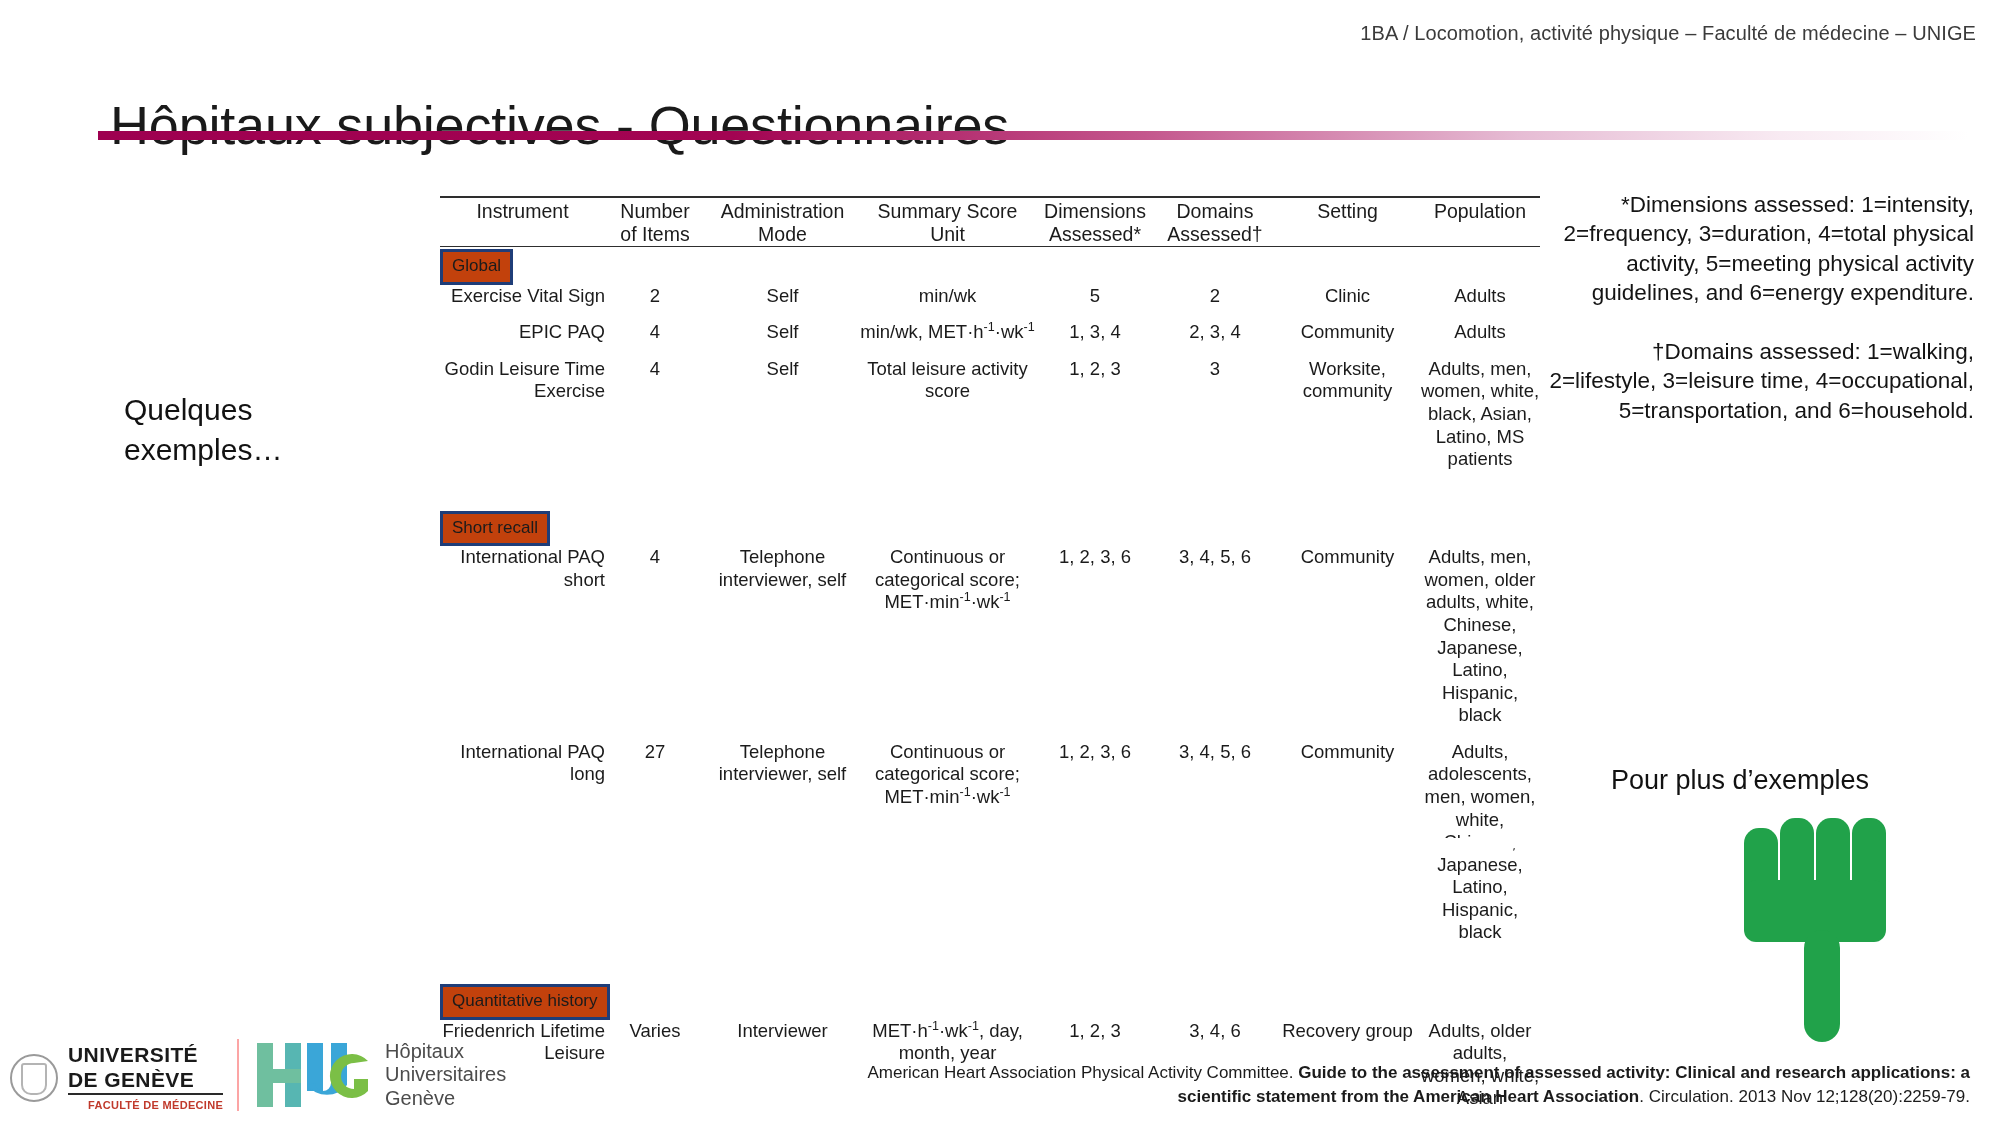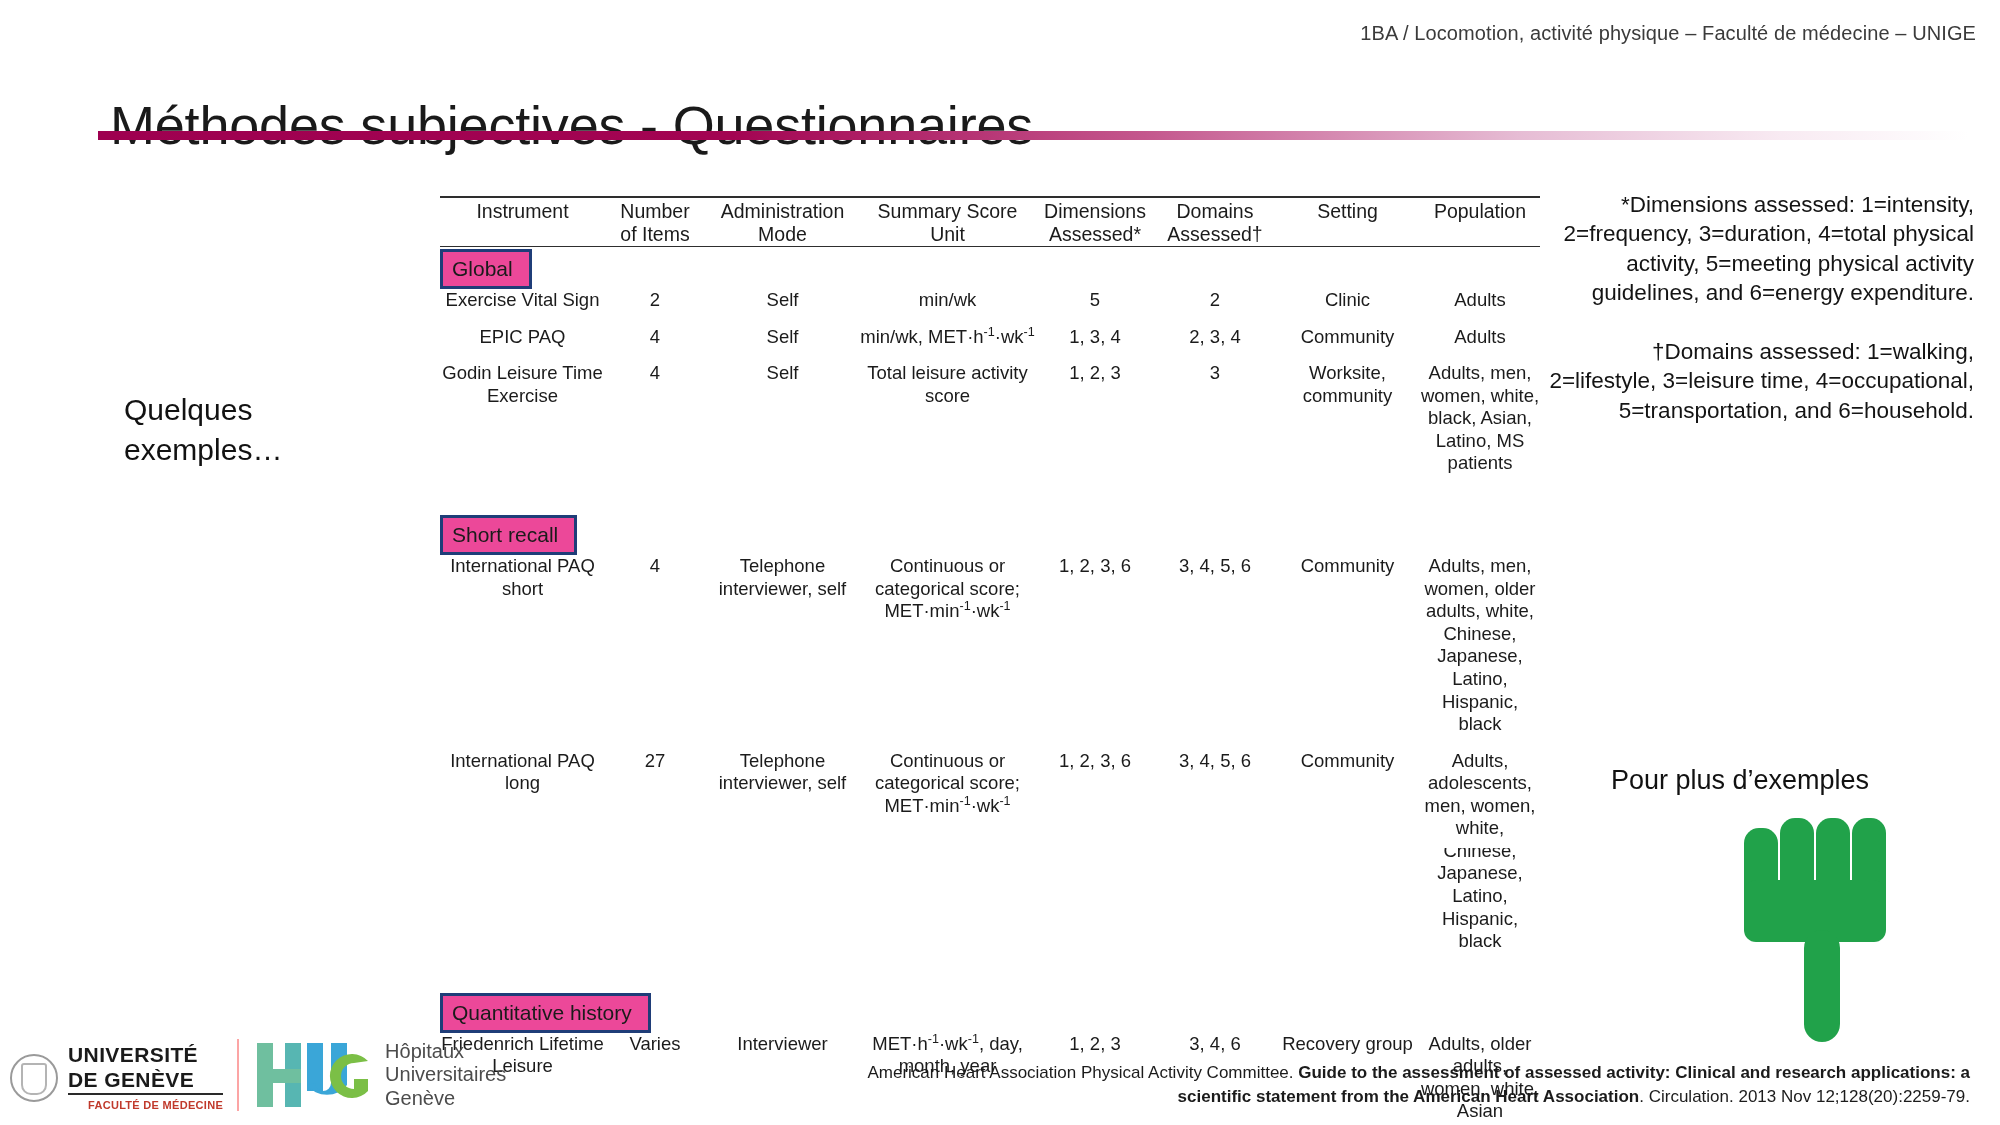--- a/index.html
+++ b/index.html
@@ -101,32 +101,32 @@
     vertical-align: bottom;
   }
   .drow td {
     font-size: 18.5px;
     line-height: 1.22;
     text-align: center;
     padding: 7px 3px 5px 3px;
     color: #1b1b1b;
   }
   .drow td.c-instrument {
-    text-align: center;
+    text-align: right;
   }
   .section-row td {
     padding: 6px 0 2px 0;
   }
   .section-chip {
     display: inline-block;
-    font-size: 21px;
+    font-size: 17px;
     line-height: 1.1;
-    padding: 5px 16px 6px 9px;
+    padding: 5px 9px 6px 9px;
     border: 3px solid #1f3d78;
-    background: #ec4899;
+    background: #c2410c;
     color: #1b1b1b;
     white-space: nowrap;
     position: relative;
     z-index: 4;
   }
   .spacer-row td { height: 26px; font-size: 0; line-height: 0; }
   .spacer-row-sm td { height: 14px; font-size: 0; line-height: 0; }
   sup { font-size: .68em; vertical-align: super; line-height: 0; }
 
   
@@ -233,21 +233,21 @@
   }
   .citation b { font-weight: 700; }
 </style>
 </head>
 <body>
 
 <div id="slide">
 
   <div class="course-line">1BA / Locomotion, activité physique – Faculté de médecine – UNIGE</div>
 
-  <h1 class="slide-title">Méthodes subjectives - Questionnaires</h1>
+  <h1 class="slide-title">Hôpitaux subjectives - Questionnaires</h1>
   <div class="title-rule"></div>
 
   <div class="left-caption">Quelques exemples…</div>
 
   <div id="figure">
     <table>
       <colgroup>
         <col style="width:165px">
         <col style="width:100px">
         <col style="width:155px">

